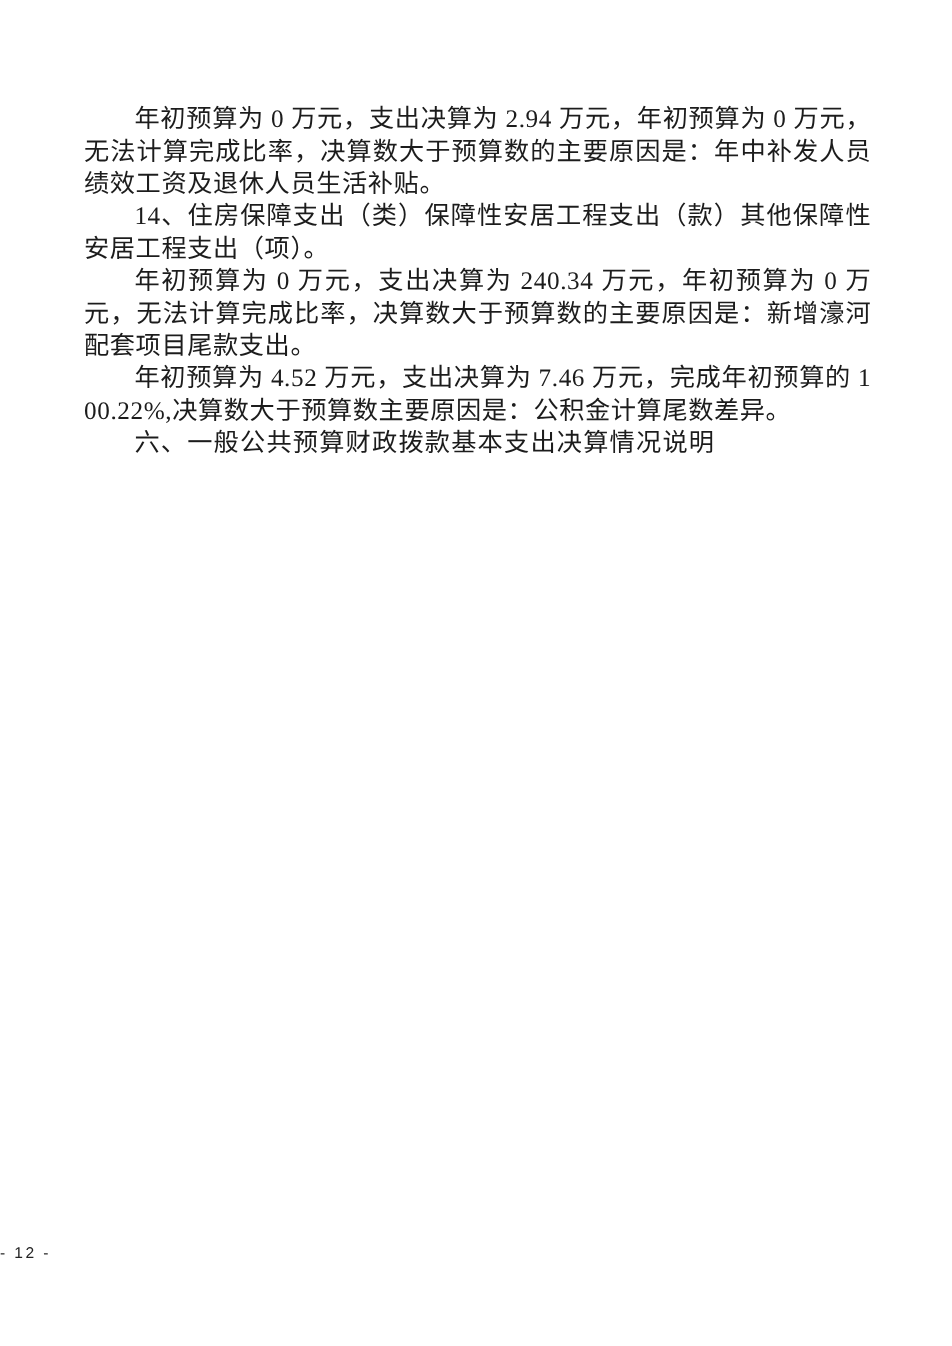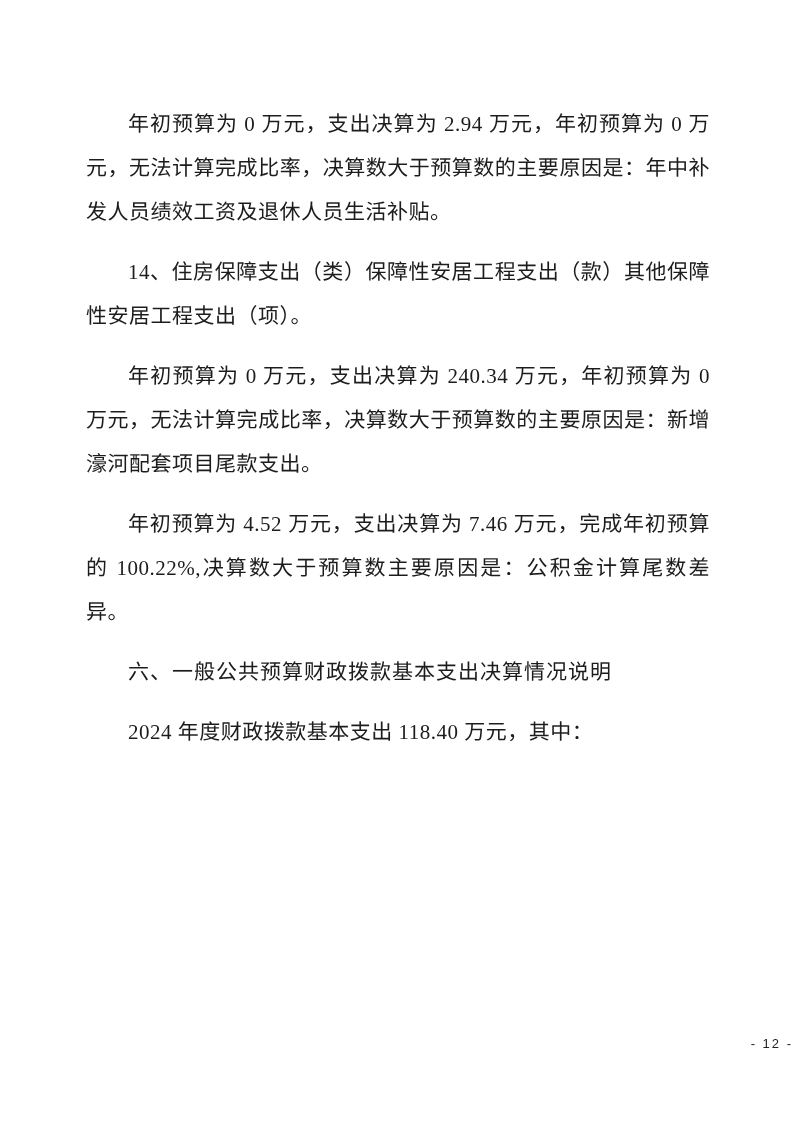--- a/index.html
+++ b/index.html
@@ -17,51 +17,50 @@
     font-family: "Liberation Serif", "DejaVu Serif", serif;
     color: #1c1c1c;
   }
   .doc-body {
     position: absolute;
     top: 86px;
     left: 70px;
     width: 656px;
   }
   .para {
-    margin: 16px;
+    margin: 0;
     font-size: 21px;
-    line-height: 44px;
+    line-height: 27px;
     text-indent: 2em;
     text-align: justify;
     letter-spacing: 0.5px;
     word-break: break-all;
   }
   .para.heading {
     font-weight: normal;
     font-family: "Liberation Sans", "DejaVu Sans", sans-serif;
     letter-spacing: 1px;
   }
   .page-number {
     position: absolute;
     top: 1036px;
     left: 0;
     width: 100%;
-    text-align: right;
+    text-align: left;
     font-size: 13px;
     letter-spacing: 2px;
     color: #222222;
     font-family: "Liberation Sans", "DejaVu Sans", sans-serif;
   }
 </style>
 </head>
 <body>
 
 <div class="page">
   <div class="doc-body">
       <p class="para body">年初预算为 0 万元，支出决算为 2.94 万元，年初预算为 0 万元，无法计算完成比率，决算数大于预算数的主要原因是：年中补发人员绩效工资及退休人员生活补贴。</p>
       <p class="para body">14、住房保障支出（类）保障性安居工程支出（款）其他保障性安居工程支出（项）。</p>
       <p class="para body">年初预算为 0 万元，支出决算为 240.34 万元，年初预算为 0 万元，无法计算完成比率，决算数大于预算数的主要原因是：新增濠河配套项目尾款支出。</p>
       <p class="para body">年初预算为 4.52 万元，支出决算为 7.46 万元，完成年初预算的 100.22%,决算数大于预算数主要原因是：公积金计算尾数差异。</p>
       <p class="para heading">六、一般公共预算财政拨款基本支出决算情况说明</p>
-      <p class="para body">2024 年度财政拨款基本支出 118.40 万元，其中：</p>
     </div>
   <div class="page-number">- 12 -</div>
 </div>
 
 </body></html>

